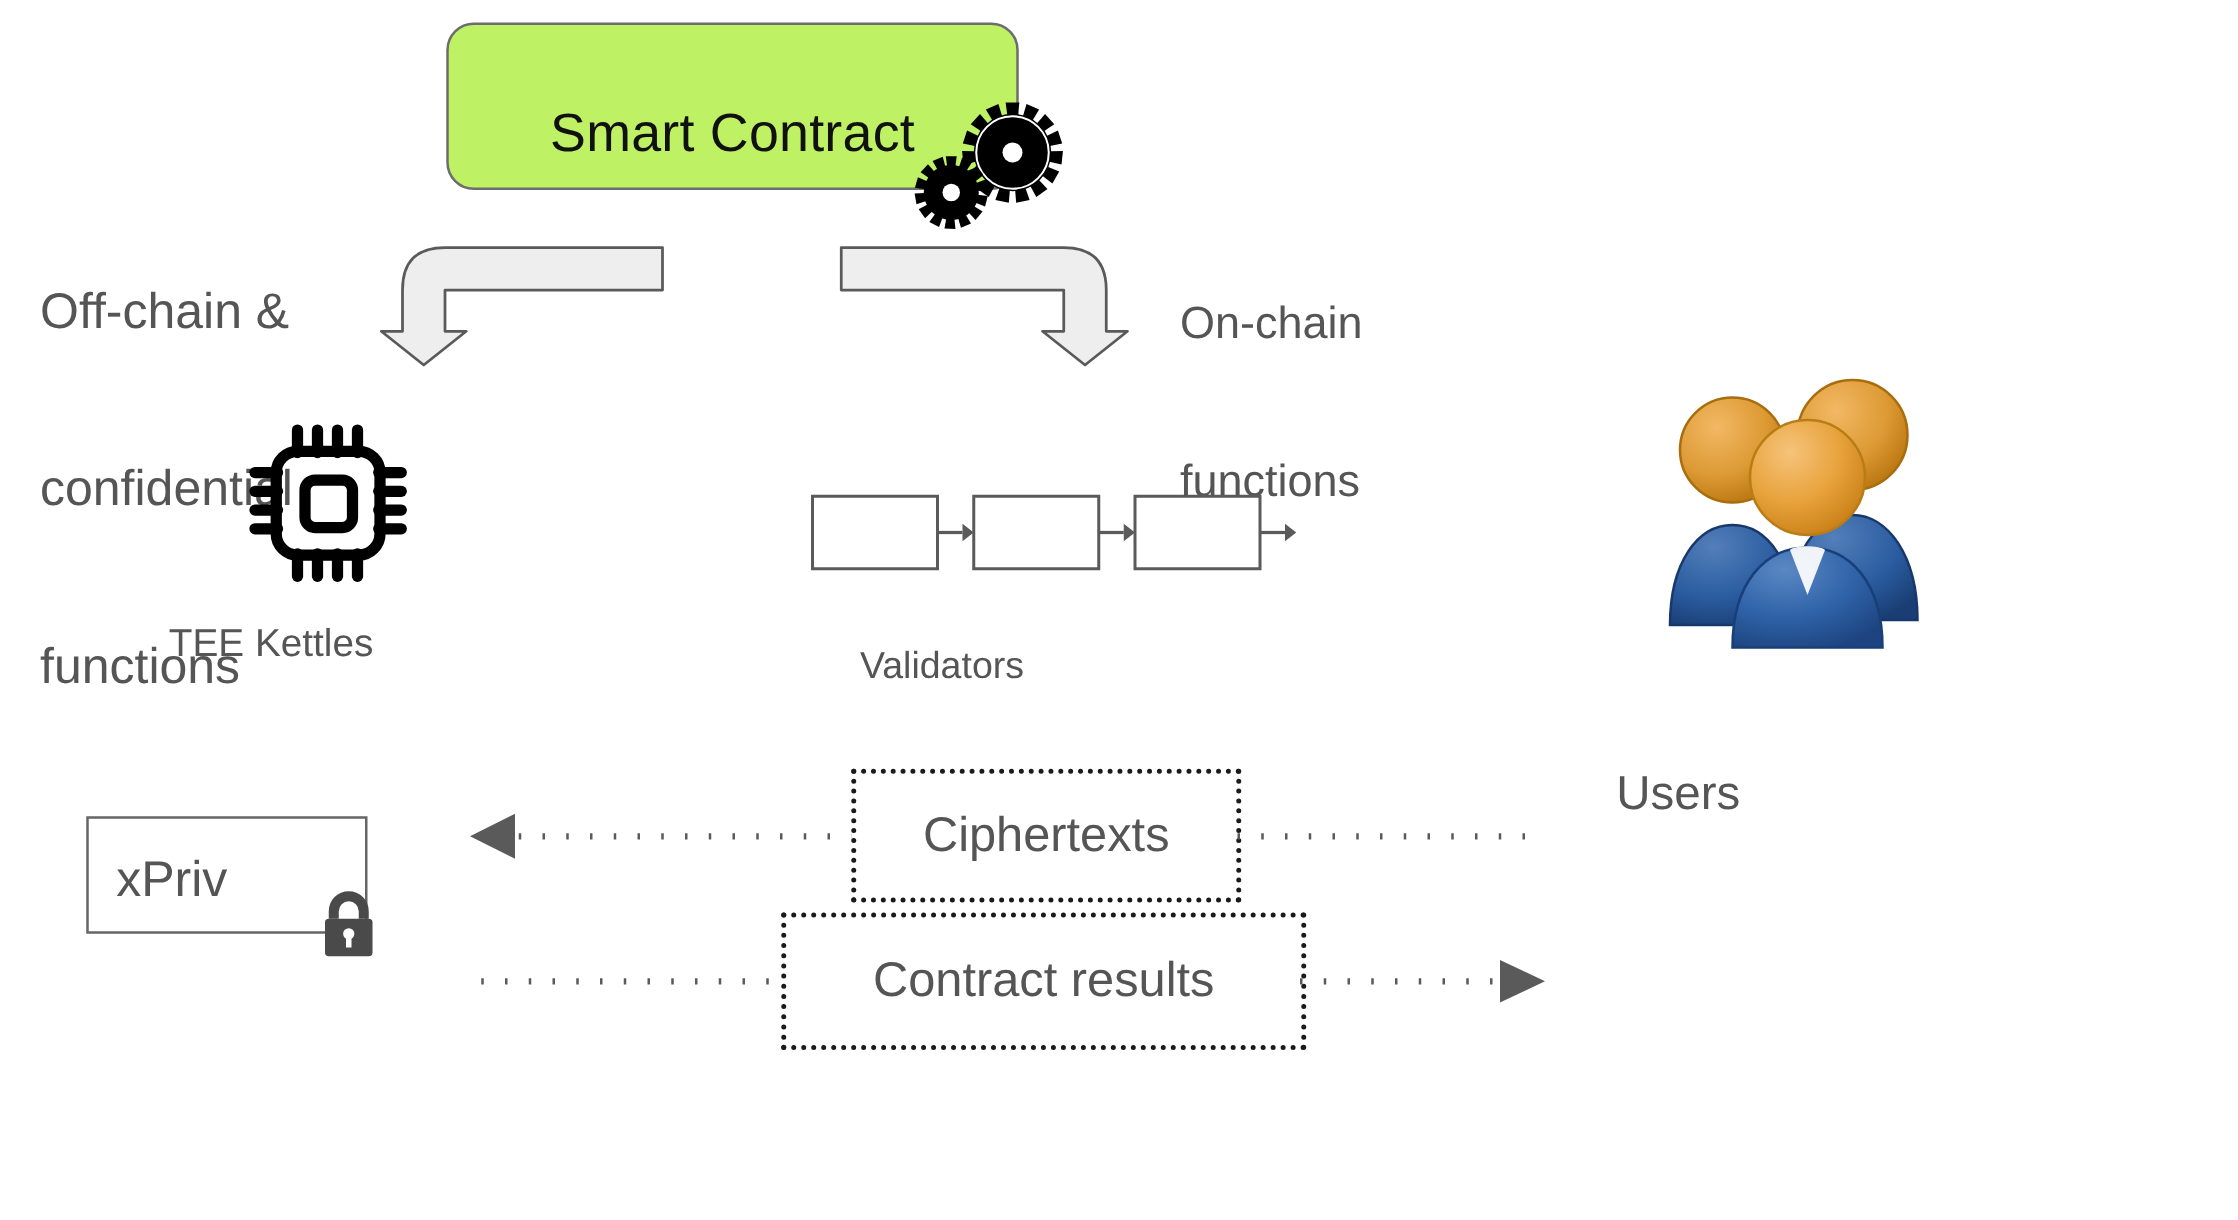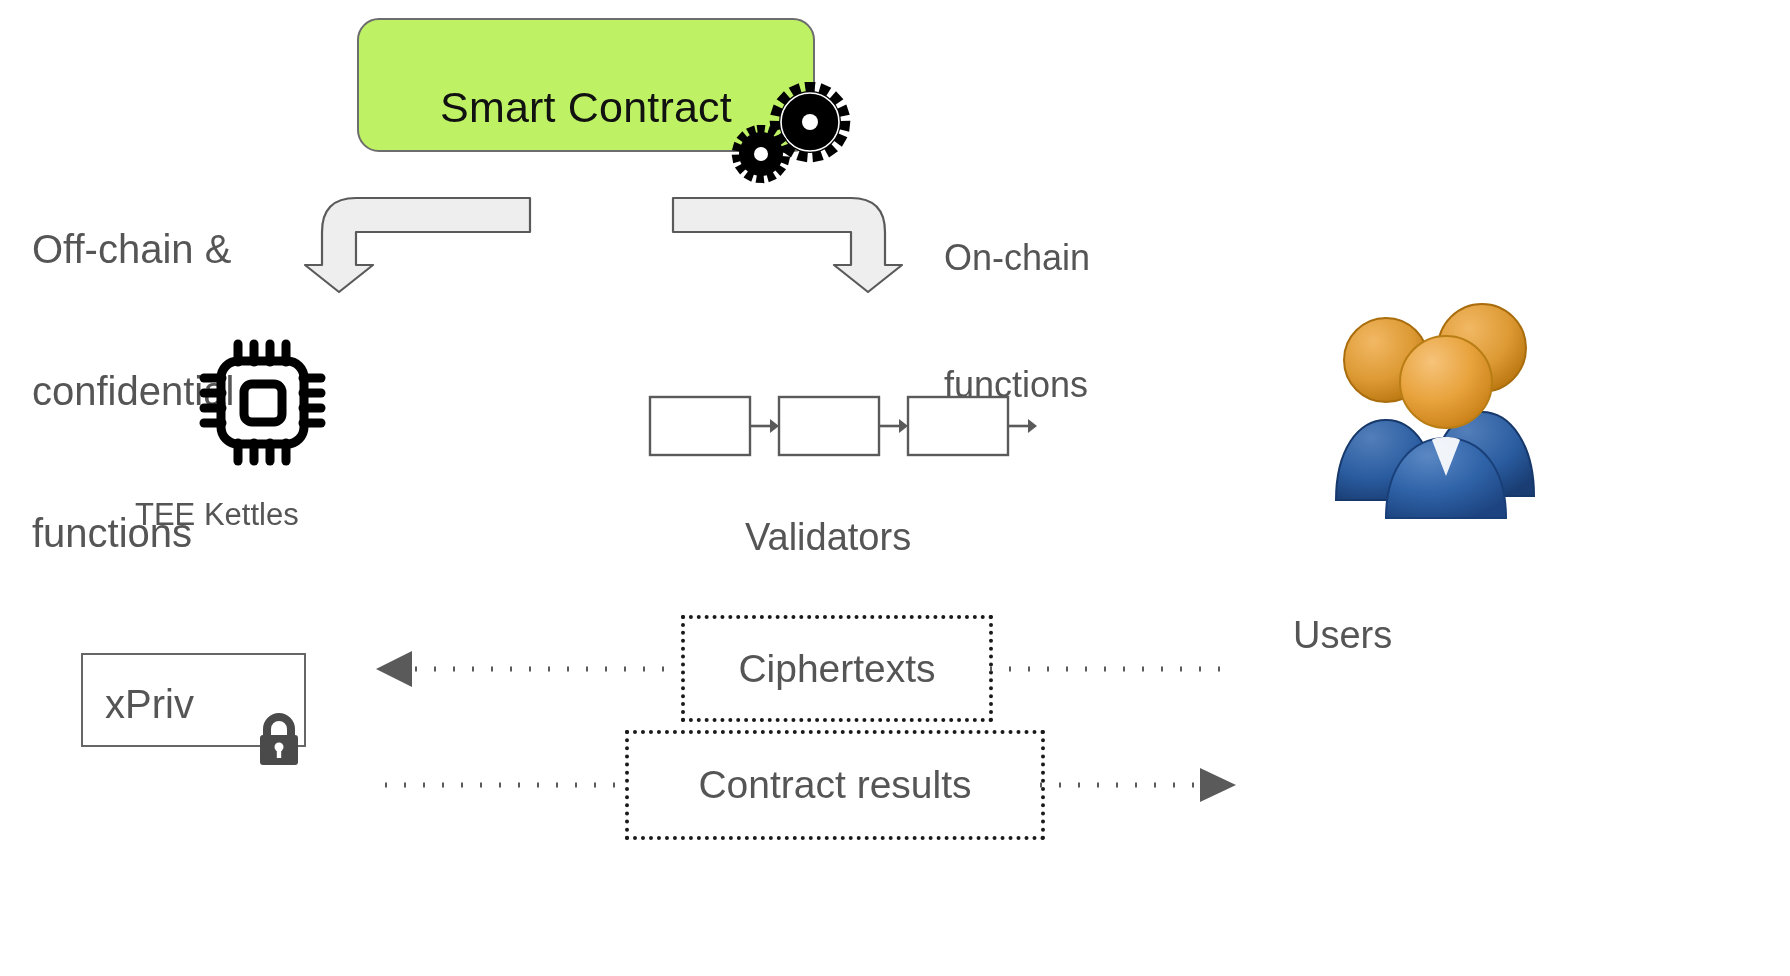--- a/index.html
+++ b/index.html
@@ -49,33 +49,32 @@
   
   #label-offchain{left:32px; top:132px; font-size:40px;}
   #label-onchain{left:944px; top:152px; font-size:36px;}
 
   
   #chip-icon{left:200px; top:340px; width:125px; height:125px;}
   #label-tee{left:135px; top:497px; font-size:31px;}
 
   
   #validator-chain{left:648px; top:385px; width:400px; height:75px;}
-  #label-validators{left:745px; top:515px; font-size:38px;}
+  #label-validators{left:688px; top:515px; font-size:30px;}
 
   
   #users-icon{left:1330px; top:300px; width:230px; height:225px;}
   #label-users{left:1293px; top:613px; font-size:38px;}
 
   
   #xpriv-box{
     left:69px; top:653px; width:225px; height:94px;
     border:2px solid #666666;
     background:#ffffff;
     box-sizing:border-box;
-    margin-left:12px;
   }
   #xpriv-label{
     position:absolute; left:22px; top:26px;
     font-size:40px;
   }
   #lock-icon{left:255px; top:713px; width:48px; height:54px;}
 
   
   .dotted-box{
     border:4px dotted #1a1a1a;

